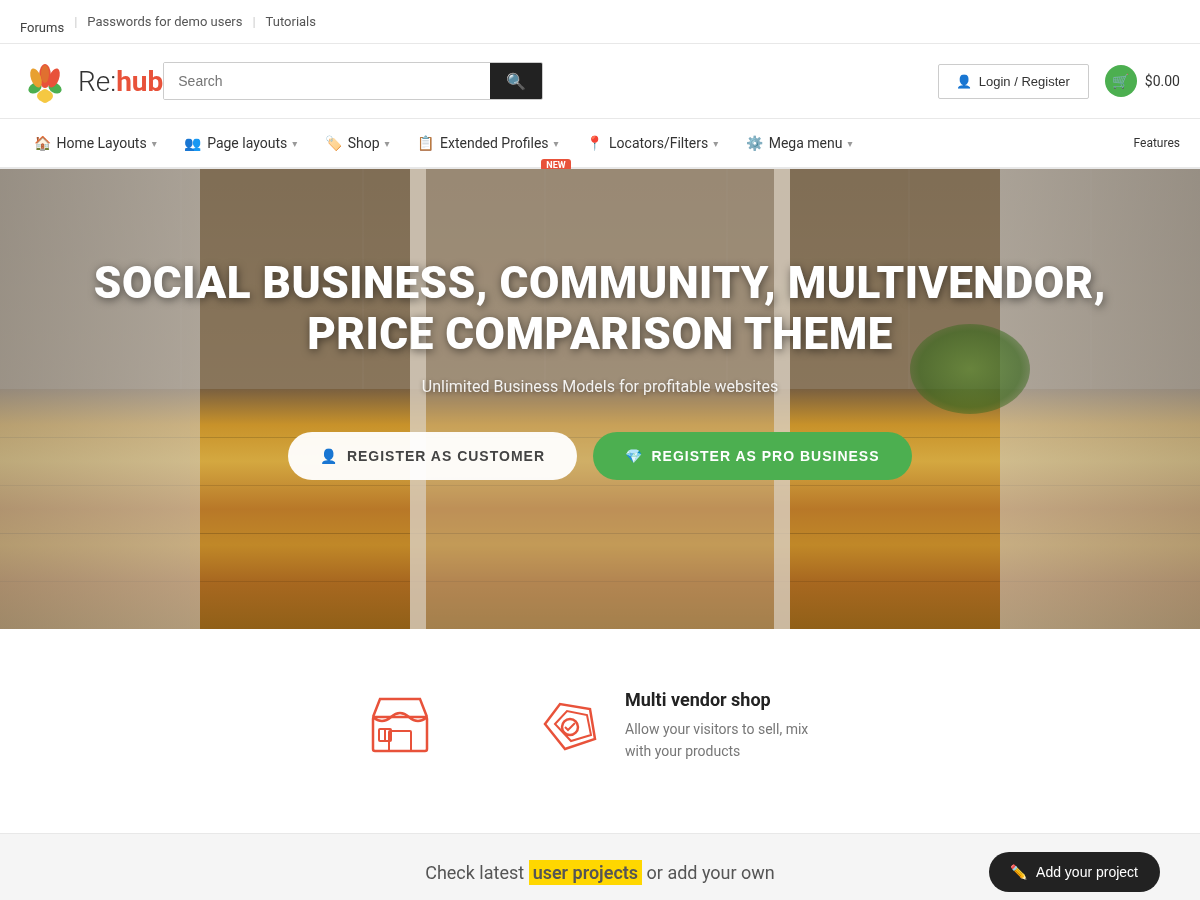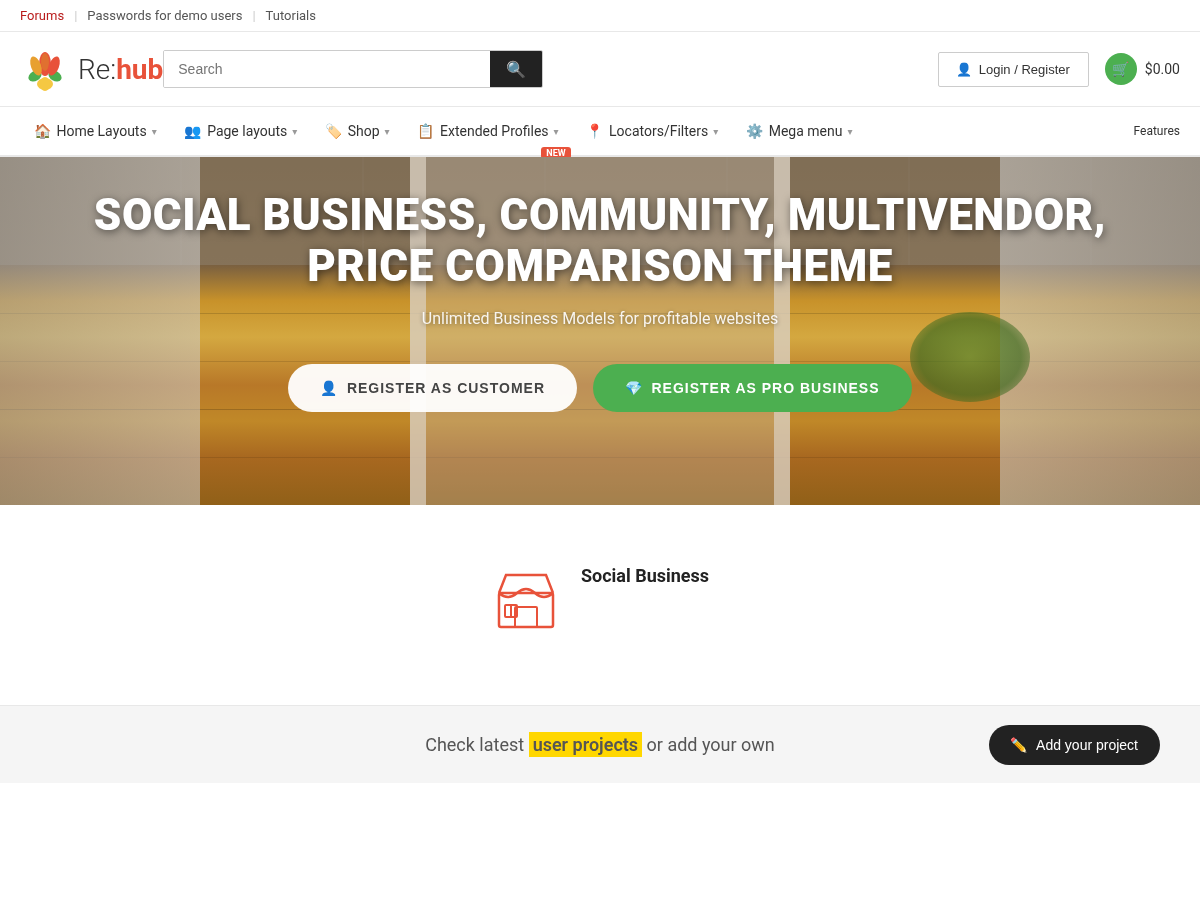--- a/index.html
+++ b/index.html
@@ -141,21 +141,21 @@
       margin-left: auto;
       font-size: 12px;
       color: #333;
       cursor: pointer;
       padding: 16px 0;
     }
 
     
     .hero {
       position: relative;
-      height: 348px;
+      height: 460px;
       overflow: hidden;
       background: #8b7355;
       display: flex;
       align-items: center;
       justify-content: center;
     }
     .hero-bg {
       position: absolute;
       inset: 0;
       background: 
@@ -290,21 +290,21 @@
       cursor: pointer;
       display: flex;
       align-items: center;
       gap: 8px;
     }
   </style>
 </head>
 <body>
 
 <div class="top-bar">
-  <a href="#" style="color:#b91c1c;text-decoration:none;">Forums</a>
+  <a href="#" style="color:#404040;text-decoration:none;margin-top:12px;">Forums</a>
   <span>|</span>
   <a href="#" style="color:#555;text-decoration:none;">Passwords for demo users</a>
   <span>|</span>
   <a href="#" style="color:#555;text-decoration:none;">Tutorials</a>
 </div>
 
 <header class="header">
   <a class="logo" href="#">
 
     <svg class="logo-icon" viewBox="0 0 50 50" xmlns="http://www.w3.org/2000/svg">
@@ -417,25 +417,36 @@
   <div class="feature-item">
     <svg class="feature-icon" viewBox="0 0 70 70" fill="none" xmlns="http://www.w3.org/2000/svg">
       <rect x="8" y="28" width="54" height="34" rx="2" stroke="#e8523a" stroke-width="2.5" fill="none"></rect>
       <path d="M8 28 L15 10 H55 L62 28" stroke="#e8523a" stroke-width="2.5" fill="none"></path>
       <path d="M8 28 Q17 36 26 28 Q35 20 44 28 Q53 36 62 28" stroke="#e8523a" stroke-width="2.5" fill="none"></path>
       <rect x="24" y="42" width="22" height="20" rx="1" stroke="#e8523a" stroke-width="2" fill="none"></rect>
       <rect x="14" y="40" width="12" height="12" rx="1" stroke="#e8523a" stroke-width="2" fill="none"></rect>
       <line x1="20" y1="40" x2="20" y2="52" stroke="#e8523a" stroke-width="2"></line>
     </svg>
     <div class="feature-text">
-      <h3>Social Business</h3>
     </div>
   </div>
 
 
+  <div class="feature-item">
+    <svg class="feature-icon" viewBox="0 0 70 70" fill="none" xmlns="http://www.w3.org/2000/svg">
+      <path d="M10 35 L25 15 L55 20 L60 50 L30 60 Z" stroke="#e8523a" stroke-width="2.5" fill="none"></path>
+      <path d="M20 35 L32 22 L52 26 L56 46 L36 52 Z" stroke="#e8523a" stroke-width="2" fill="none"></path>
+      <circle cx="35" cy="38" r="8" stroke="#e8523a" stroke-width="2.5" fill="none"></circle>
+      <path d="M30 38 L33 41 L40 34" stroke="#e8523a" stroke-width="2" fill="none"></path>
+    </svg>
+    <div class="feature-text">
+      <h3>Multi vendor shop</h3>
+      <p>Allow your visitors to sell, mix with your products</p>
+    </div>
+  </div>
 </section>
 
 <div class="bottom-bar">
   <p class="bottom-text">
     <span>Check latest</span>
     <span class="highlight">user projects</span>
     <span> </span>
     <span>or add your own</span>
   </p>
   <button class="add-project-btn">

